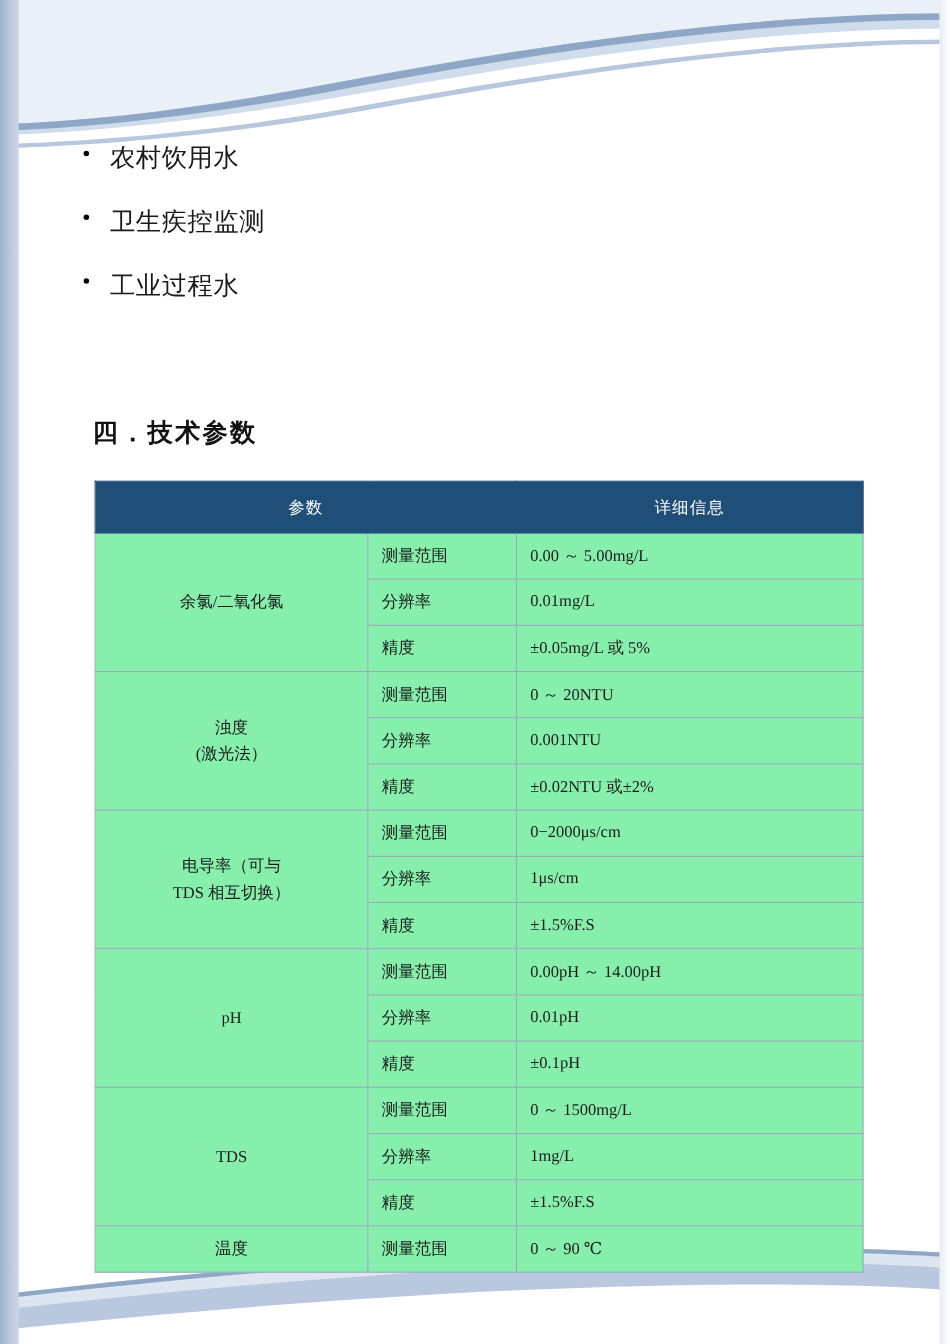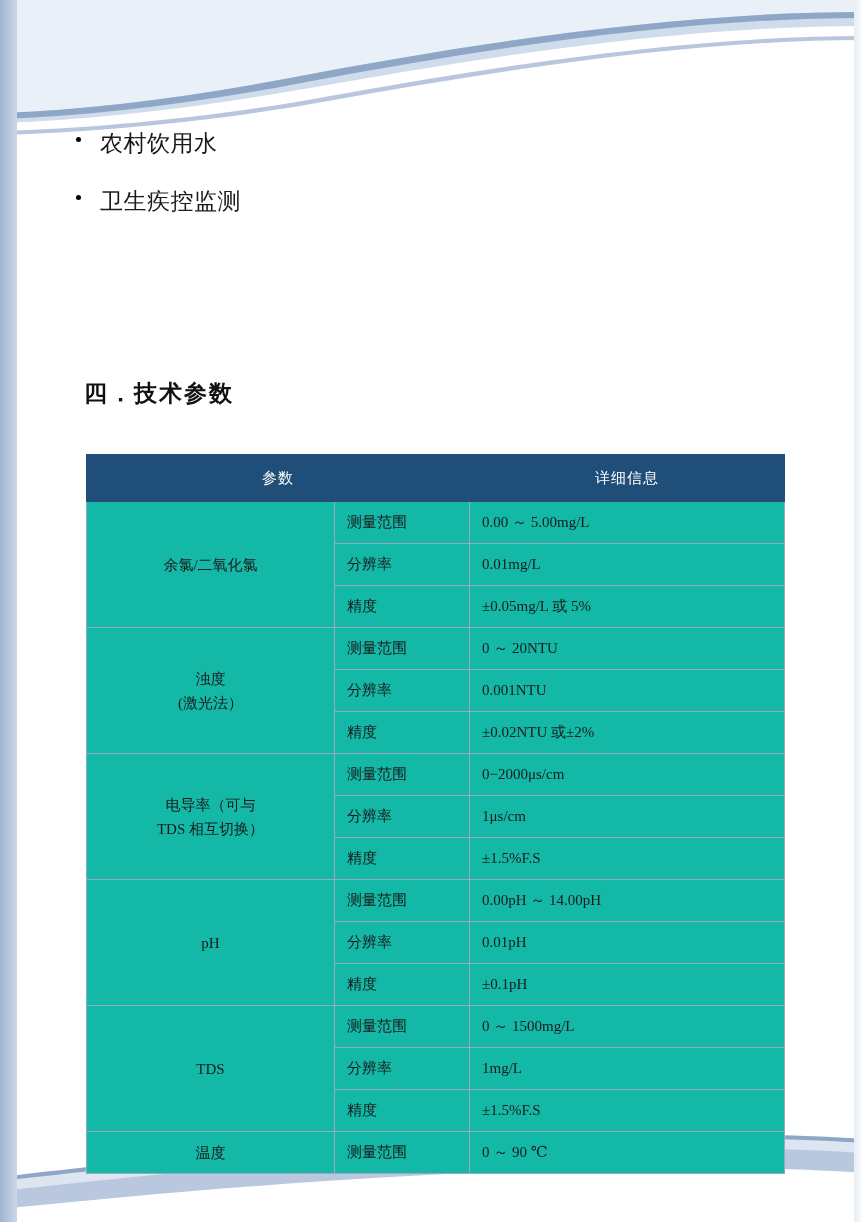--- a/index.html
+++ b/index.html
@@ -91,21 +91,21 @@
     top: 378px;
     font-family: "Liberation Sans", "DejaVu Sans", sans-serif;
     font-size: 23px;
     font-weight: bold;
     color: #111;
     letter-spacing: 2px;
   }
   table.spec {
     position: absolute;
     left: 86px;
-    top: 454px;
+    top: 437px;
     width: 698px;
     border-collapse: collapse;
     table-layout: fixed;
   }
   table.spec th {
     background: #1f4e79;
     color: #ffffff;
     font-family: "Liberation Sans", "DejaVu Sans", sans-serif;
     font-weight: normal;
     font-size: 15px;
@@ -113,21 +113,21 @@
     border: 1px solid #1f4e79;
     letter-spacing: 1px;
   }
   table.spec td {
     border: 1px solid #9aa9bd;
     height: 41px;
     font-size: 15px;
     color: #1a1a1a;
     padding: 0 12px;
     vertical-align: middle;
-    background: #14b8a6;
+    background: #86efac;
   }
   td.param {
     background: #dbe5f1;
     font-size: 15px;
     line-height: 1.6;
     text-align: center;
   }
   td.sub {
     background: #ffffff;
     font-family: "Liberation Sans", "DejaVu Sans", sans-serif;
@@ -162,20 +162,21 @@
   </svg>
 
   <div class="left-bar"></div>
   <div class="right-bar"></div>
 
   <div class="content">
 
     <ul class="bullets">
       <li><span>农村饮用水</span></li>
       <li><span>卫生疾控监测</span></li>
+      <li><span>工业过程水</span></li>
     </ul>
 
     <div class="section-title">四．技术参数</div>
 
     <table class="spec">
       <colgroup>
         <col class="col-a">
           <col class="col-b">
           <col class="col-c">
       </colgroup>

